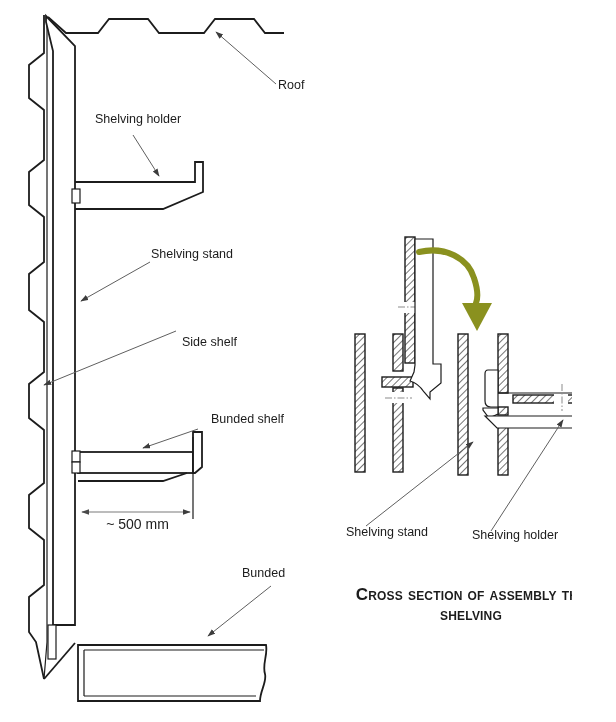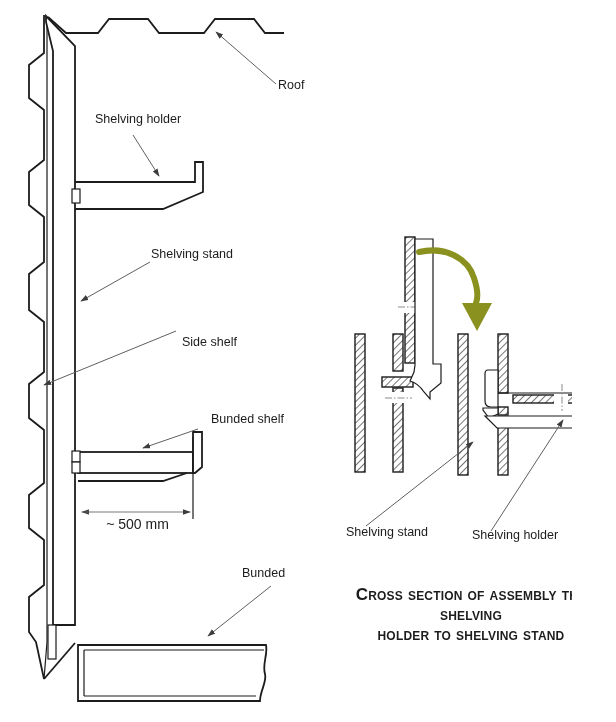--- a/index.html
+++ b/index.html
@@ -179,16 +179,15 @@
   <div class="lbl" style="left:182px;top:336px">Side shelf</div>
   <div class="lbl" style="left:211px;top:413px">Bunded shelf</div>
   <div class="dim-lbl" style="left:95px;top:516px;width:85px">~ 500 mm</div>
   <div class="lbl" style="left:242px;top:567px">Bunded</div>
 
   <div class="lbl" style="left:346px;top:526px">Shelving stand</div>
   <div class="lbl" style="left:472px;top:529px">Shelving holder</div>
 
   <div class="caption">
     <div>Cross section of assembly the shelving</div>
-    <div>holder to shelving stand</div>
   </div>
 
 </div>
 
 </body></html>

